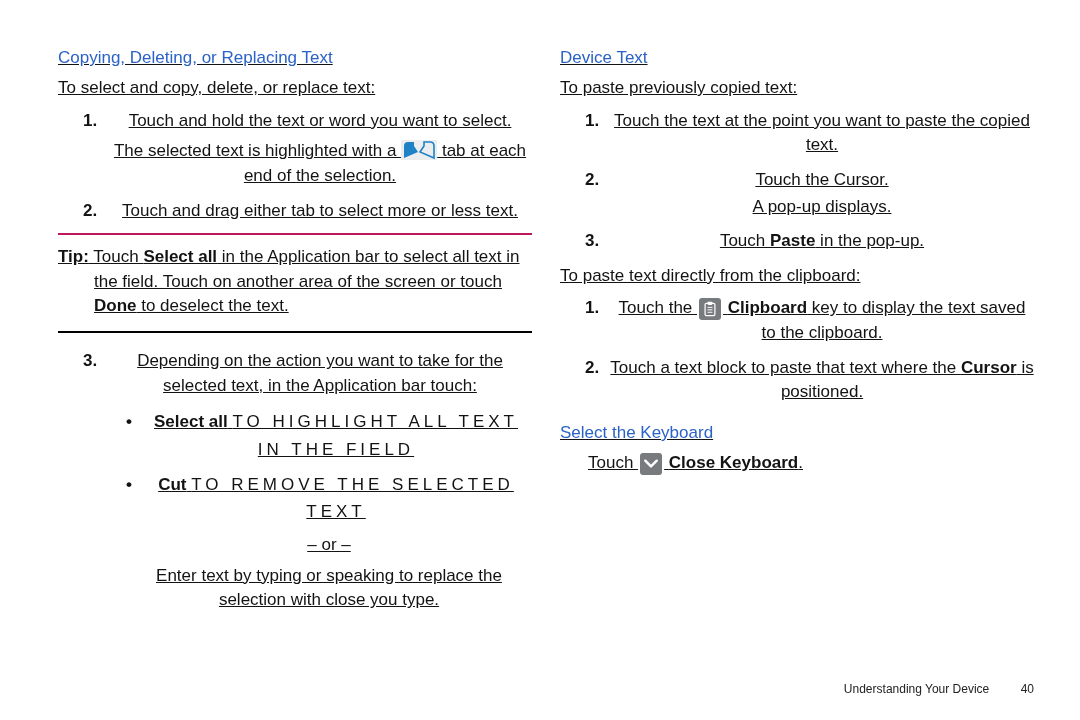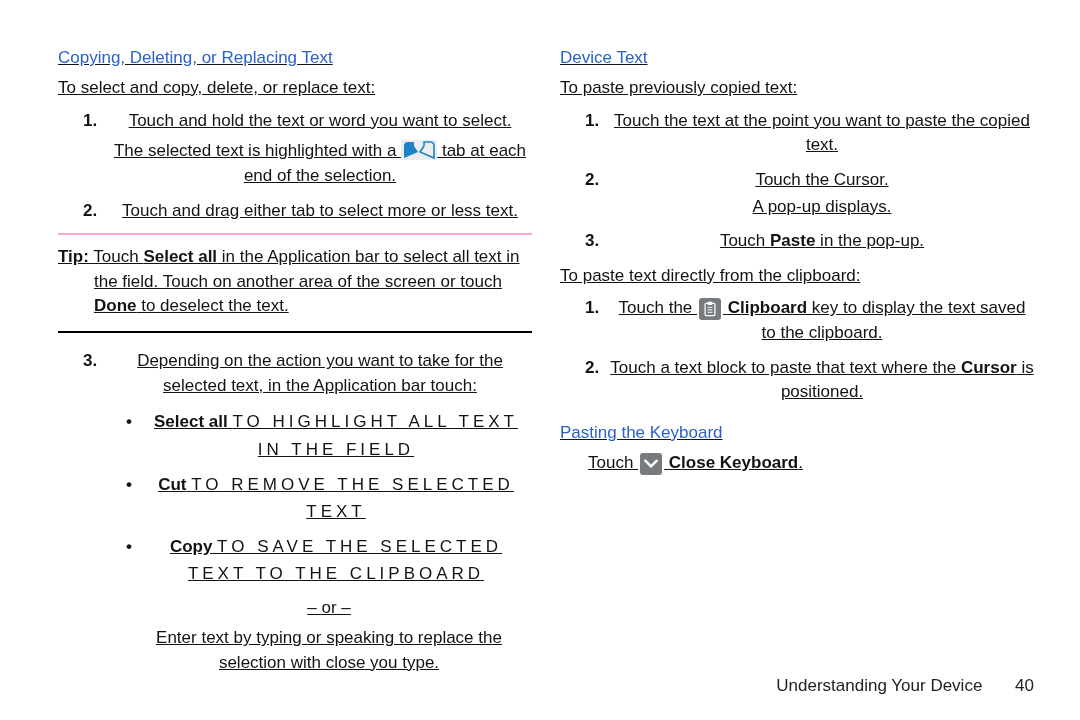--- a/index.html
+++ b/index.html
@@ -52,21 +52,21 @@
     font-weight: normal;
   }
   ol.steps > li::marker {
     font-weight: bold;
   }
   .para {
     margin: 6px 0 0 0;
     line-height: 1.45;
   }
   .tip {
-    border-top: 2px solid #f9a8d4;
+    border-top: 2px solid #be185d;
     border-bottom: 2px solid #000;
     padding: 10px 0 12px 0;
     margin: 10px 0 16px 0;
     line-height: 1.45;
   }
   .hang {
     padding-left: 36px;
     text-indent: -36px;
   }
   .bullet-list {
@@ -110,21 +110,21 @@
     background: #787b7e;
     border-radius: 3px;
     vertical-align: -5px;
     margin: 0 2px;
   }
   .clip-icon svg, .down-icon svg { display:block; }
   .footer {
     position: absolute;
     bottom: 24px;
     right: 46px;
-    font-size: 17px;
+    font-size: 12px;
     color: #222;
   }
   .footer .pn { display:inline-block; margin-left: 28px; }
   b { font-weight: bold; }
 </style>
 </head>
 <body>
 
 <div class="page">
   <div class="cols">
@@ -164,24 +164,20 @@
           <span>Depending on the action you want to take for the selected text, in the Application bar touch:</span>
           <ul class="bullet-list">
             <li>
               <b>Select all</b>
               <span class="cap-run"> to highlight all text in the field</span>
             </li>
             <li>
               <b>Cut</b>
               <span class="cap-run"> to remove the selected text</span>
             </li>
-            <li>
-              <b>Copy</b>
-              <span class="cap-run"> to save the selected text to the clipboard</span>
-            </li>
           </ul>
           <div class="or-line">– or –</div>
           <div class="para" style="margin-left:18px;">Enter text by typing or speaking to replace the selection with close you type.</div>
         </li>
       </ol>
     </div>
 
     <div class="col">
       <h3 class="sec-h">Device Text</h3>
       <p class="intro">To paste previously copied text:</p>
@@ -213,21 +209,21 @@
               <line x1="8" y1="15" x2="14" y2="15" stroke="#fff" stroke-width="1.2"></line>
             </svg>
           </span>
           <b> Clipboard</b><span> key to display the text saved to the clipboard.</span>
         </li>
         <li>
           <span>Touch a text block to paste that text where the </span><b>Cursor</b><span> is positioned.</span>
         </li>
       </ol>
 
-      <h3 class="sec-h" style="margin-top:18px;">Pasting the Keyboard</h3>
+      <h3 class="sec-h" style="margin-top:18px;">Select the Keyboard</h3>
       <div style="margin-left:28px; line-height:1.45;">
         <span>Touch </span>
         <span class="down-icon">
           <svg viewBox="0 0 22 22" width="18" height="18">
             <polyline points="4,7 11,14 18,7" fill="none" stroke="#fff" stroke-width="3" stroke-linecap="round" stroke-linejoin="round"></polyline>
           </svg>
         </span>
         <b> Close Keyboard</b><span>.</span>
       </div>
     </div>

